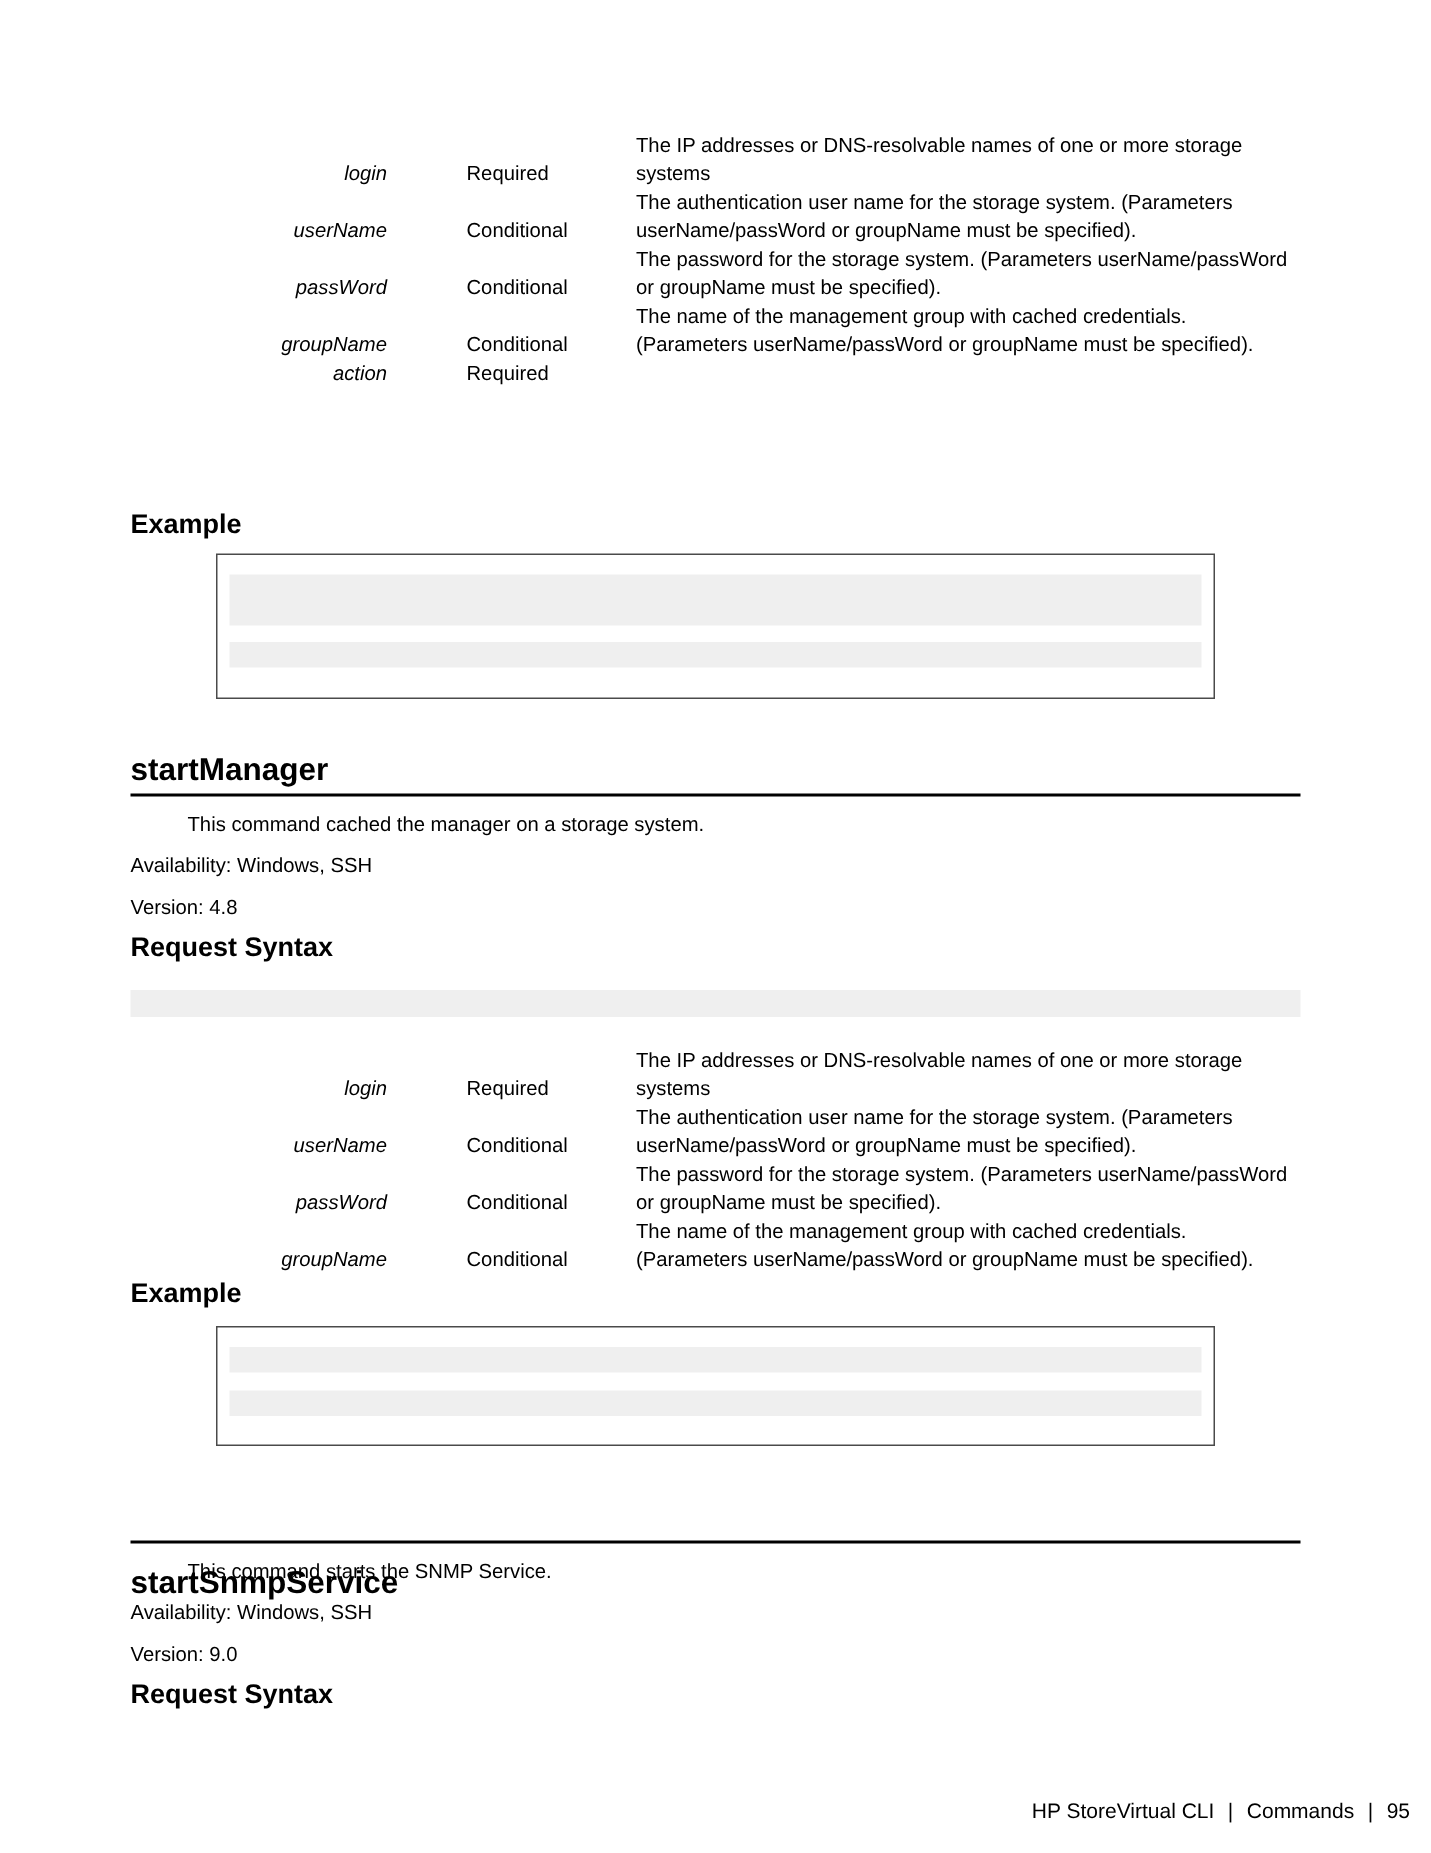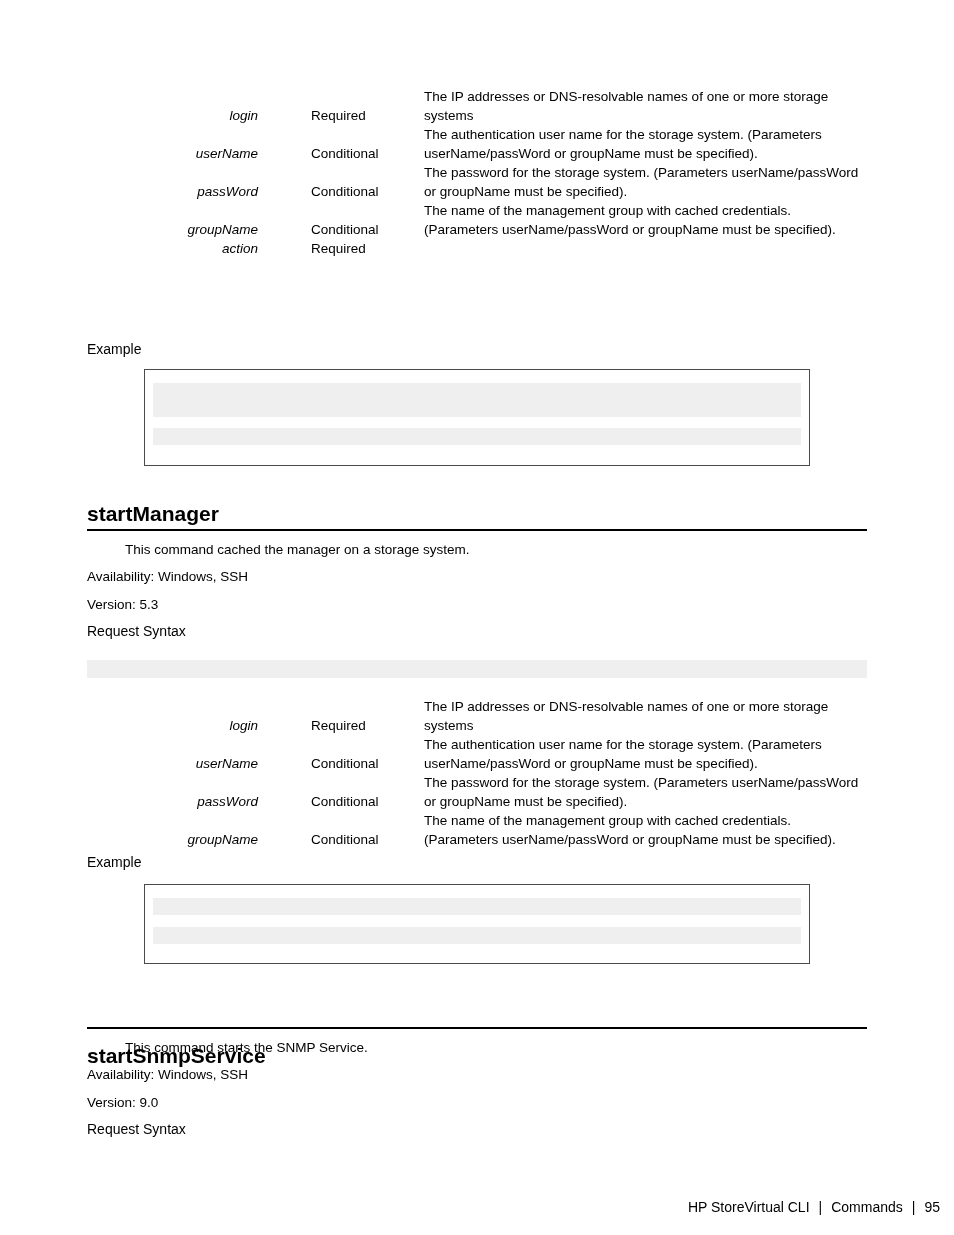--- a/index.html
+++ b/index.html
@@ -10,21 +10,21 @@
   .abs{position:absolute;}
   .body-text{font-size:13.5px;line-height:19px;}
   
   .ptable{left:87px;width:780px;}
   .prow{display:flex;align-items:flex-end;gap:24px;}
   .pname{width:171px;text-align:right;font-style:italic;margin-right:29px;flex:none;}
   .preq{width:89px;flex:none;}
   .pdesc{flex:1;white-space:pre-line;}
   
   .h-section{font-size:21px;font-weight:bold;line-height:26px;}
-  .h-minor{font-size:14px;font-weight:normal;line-height:17px;}
+  .h-minor{font-size:18px;font-weight:bold;line-height:17px;}
   .rule{height:2px;background:#000;}
   
   .field{font-size:13.5px;line-height:19px;}
   .b{font-weight:normal;}
   
   .example-box{left:144px;width:664px;border:1px solid #4a4a4a;background:#fff;box-sizing:content-box;}
   .redacted{background:#efefef;margin:0 8px;}
   .r-tall{height:34px;margin-top:13px;}
   .r-line1{height:17px;margin-top:11px;}
   .r-a{height:17px;margin-top:13px;}
@@ -74,21 +74,21 @@
   <div class="abs h-minor" style="left:87px;top:341px;">Example</div>
   <div class="abs example-box" style="top:369px;height:95px;">
     <div class="redacted r-tall"></div>
     <div class="redacted r-line1"></div>
   </div>
 
   <div class="abs h-section" style="left:87px;top:501px;">startManager</div>
   <div class="abs rule" style="left:87px;top:529px;width:780px;"></div>
   <div class="abs body-text" style="left:125px;top:540px;">This command cached the manager on a storage system.</div>
   <div class="abs field" style="left:87px;top:567px;"><span class="b">Availability</span><span>: Windows, SSH</span></div>
-  <div class="abs field" style="left:87px;top:595px;"><span class="b">Version</span><span>: 5.3</span></div>
+  <div class="abs field" style="left:87px;top:595px;"><span class="b">Version</span><span>: 4.8</span></div>
   <div class="abs h-minor" style="left:87px;top:623px;">Request Syntax</div>
   <div class="abs syntax-bar" style="top:660px;"></div>
 
   <div class="abs ptable body-text" style="top:697px;">
     <div class="prow">
       <div class="pname">login</div>
       <div class="preq">Required</div>
       <div class="pdesc">The IP addresses or DNS-resolvable names of one or more storage
 systems</div>
     </div>

